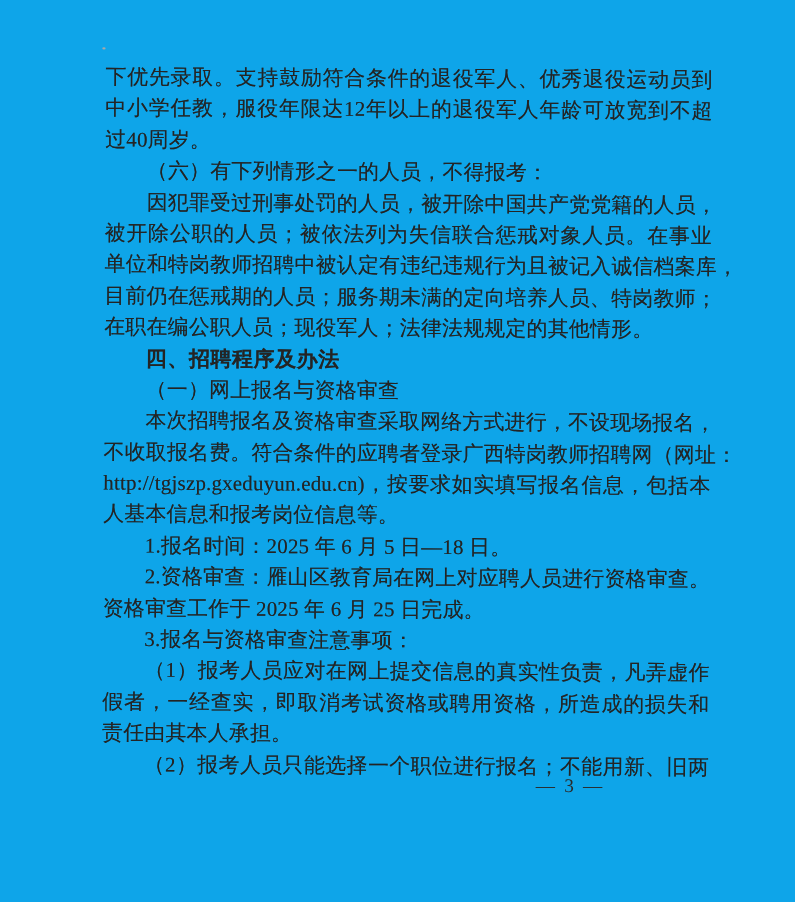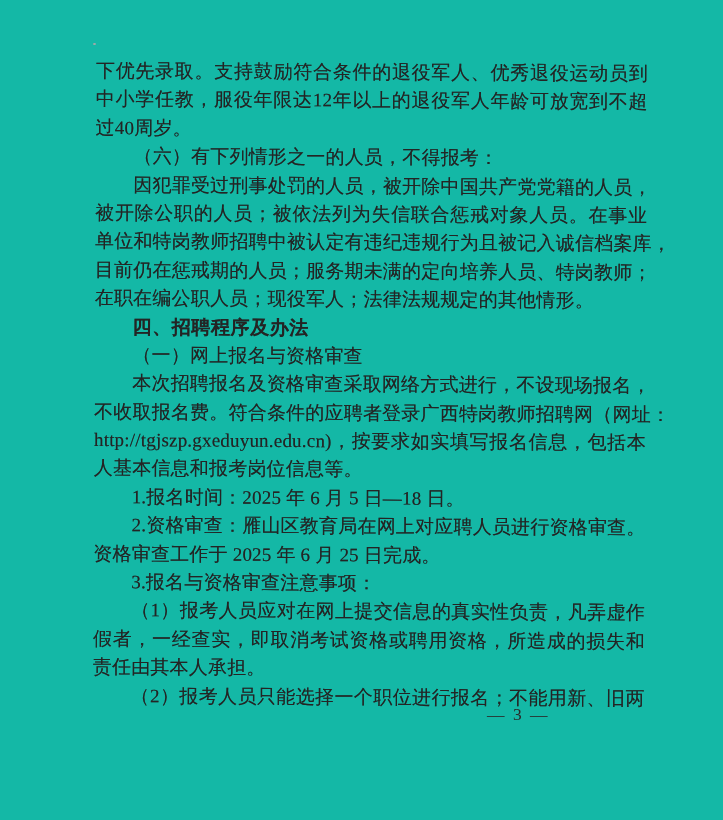--- a/index.html
+++ b/index.html
@@ -7,21 +7,21 @@
     padding: 0;
     width: 723px;
     height: 820px;
     background: #fdfdfd;
     overflow: hidden;
   }
   .page {
     position: relative;
     width: 723px;
     height: 820px;
-    background: #14b8a6;
+    background: #0ea5e9;
     font-family: "Liberation Serif", "DejaVu Serif", serif;
     color: #242424;
   }
   .content {
     position: absolute;
     left: 96px;
     top: 57px;
     width: 552px;
     transform: rotate(0.3deg);
     transform-origin: top left;

